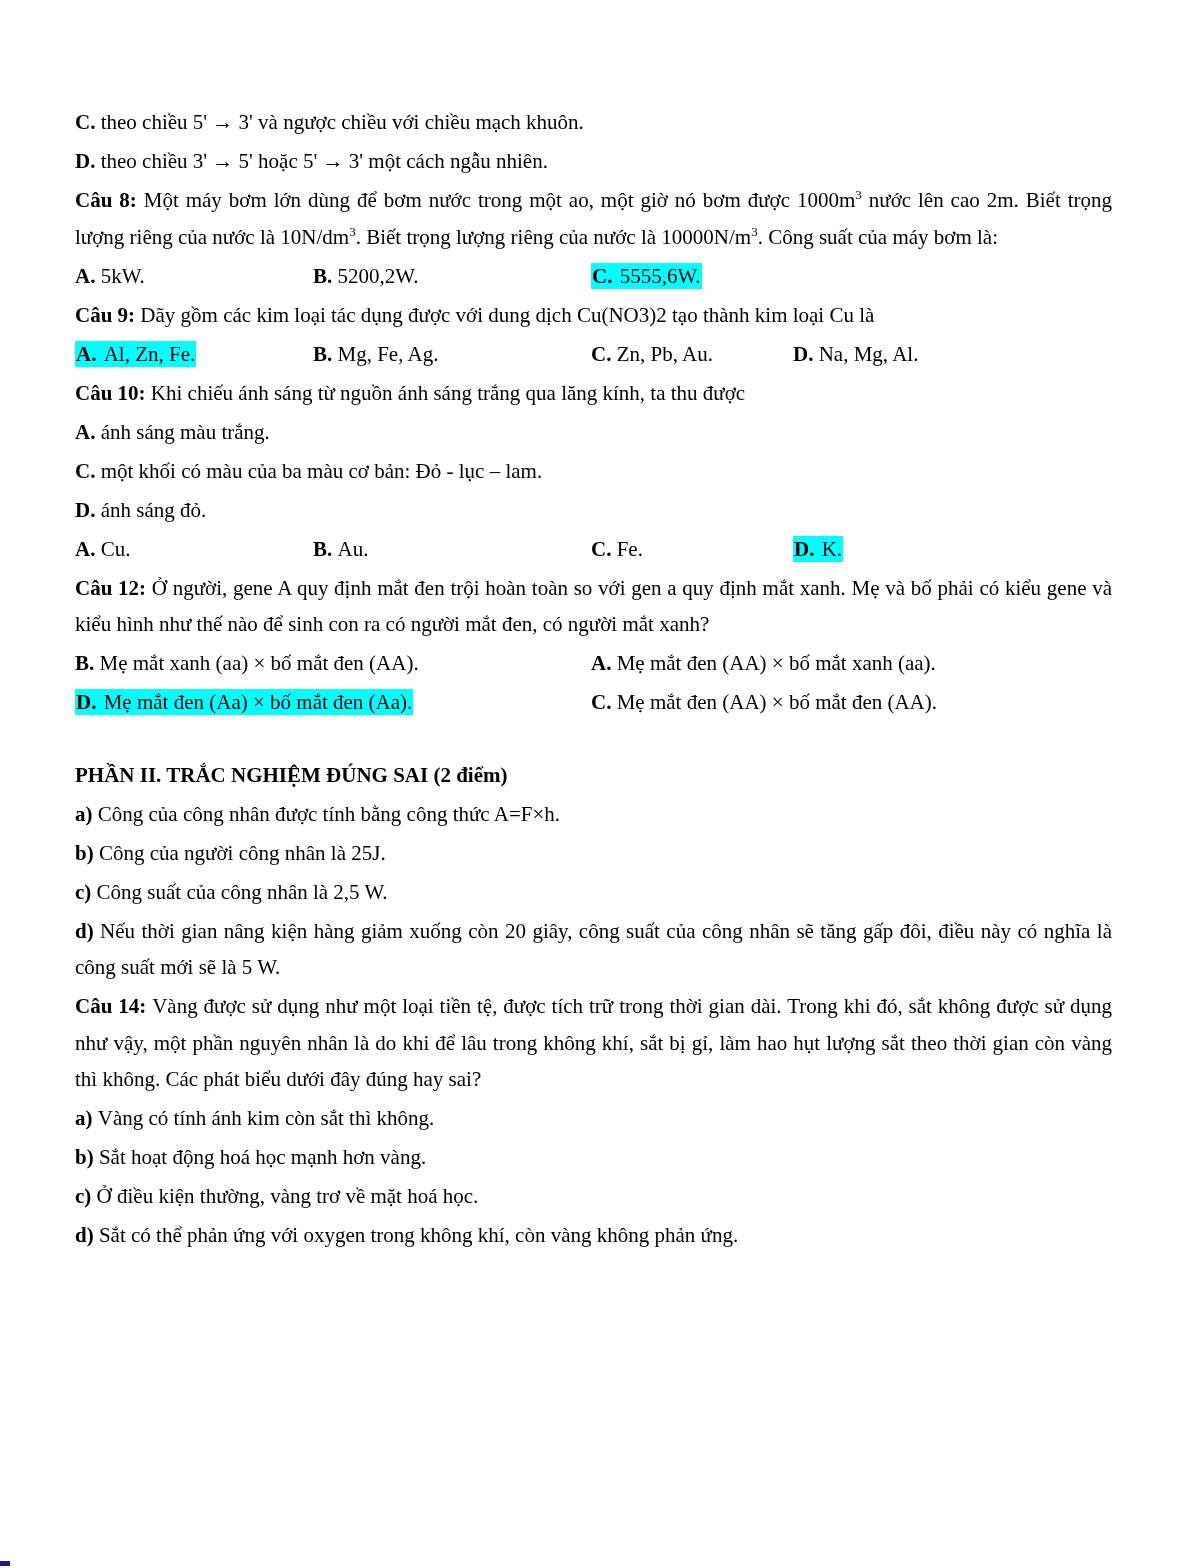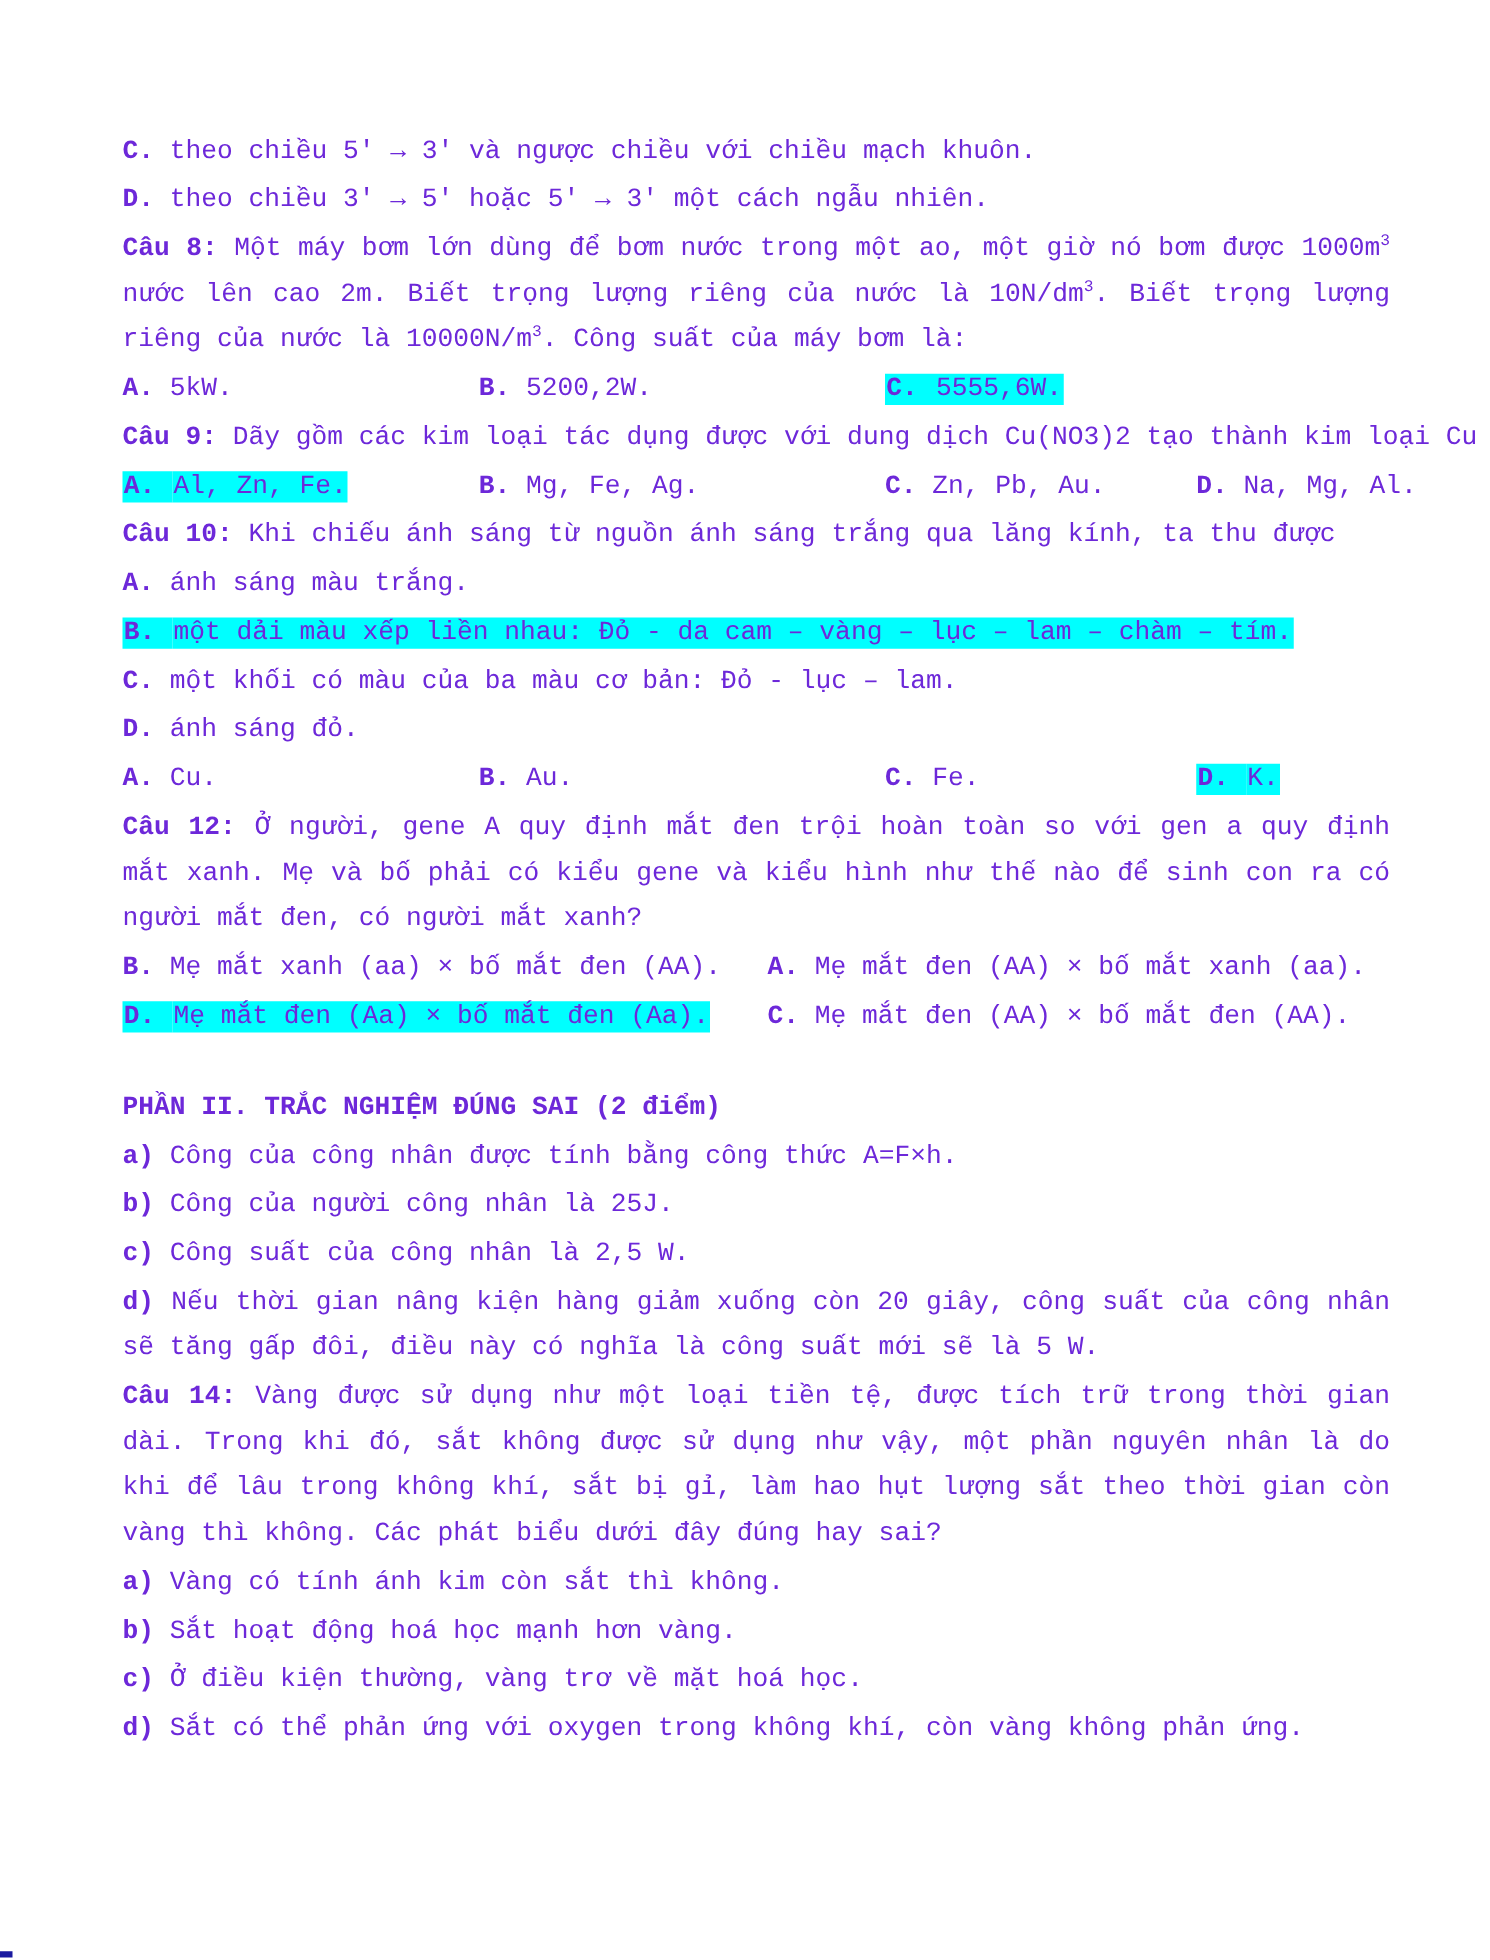--- a/index.html
+++ b/index.html
@@ -1,30 +1,30 @@
 <!DOCTYPE html>
 <html style="--hl: #00ffff; --artifact: #1a1aa0;"><head>
 <meta charset="utf-8">
 <style>
   html,body{margin:0;padding:0;background:#ffffff;}
   .page{
     position:relative;
     width:1192px;height:1568px;
     box-sizing:border-box;
     background:#ffffff;
-    padding:104px 80px 0 98px;
-    font-family:Liberation Mono, monospace;
+    padding:104px 80px 0 75px;
+    font-family:Liberation Serif, serif;
     font-size:21px;
-    color:#6d28d9;
+    color:#000000;
     overflow:hidden;
   }
   .line{margin:0 0 2.5px 0;line-height:36.5px;white-space:nowrap;}
   .para{margin:0 0 2.5px 0;line-height:36.5px;text-align:justify;}
   .heading{margin:36px 0 2.5px 0;line-height:36.5px;font-weight:bold;white-space:nowrap;}
-  .optrow{display:grid;grid-template-columns:238px 278px 202px 1fr;margin:0 0 2.5px 0;line-height:36.5px;gap:47px;}
+  .optrow{display:grid;grid-template-columns:238px 278px 202px 1fr;margin:0 0 2.5px 0;line-height:36.5px;}
   .optrow-2col{display:grid;grid-template-columns:516px 1fr;margin:0 0 2.5px 0;line-height:36.5px;}
   .optcell{white-space:nowrap;}
   .hl{background:var(--hl,#00ffff);padding:1px 1px;}
   sup{font-size:0.62em;line-height:0;}
   .corner-artifact{
     position:absolute;left:0;bottom:2px;width:10px;height:5px;
     background:var(--artifact,#1a1aa0);
   }
 </style>
 </head>
@@ -45,21 +45,20 @@
   <p class="line"><span style="font-weight: bold;">Câu 9: </span><span>Dãy gồm các kim loại tác dụng được với dung dịch Cu(NO3)2 tạo thành kim loại Cu là</span></p>
   <div class="optrow">
     <div class="optcell"><span class="hl" style="font-weight: bold;">A. </span><span class="hl">Al, Zn, Fe.</span></div>
     <div class="optcell"><span style="font-weight: bold;">B. </span><span>Mg, Fe, Ag.</span></div>
     <div class="optcell"><span style="font-weight: bold;">C. </span><span>Zn, Pb, Au.</span></div>
     <div class="optcell"><span style="font-weight: bold;">D. </span><span>Na, Mg, Al.</span></div>
   </div>
 
   <p class="line"><span style="font-weight: bold;">Câu 10: </span><span>Khi chiếu ánh sáng từ nguồn ánh sáng trắng qua lăng kính, ta thu được</span></p>
   <p class="line"><span style="font-weight: bold;">A. </span><span>ánh sáng màu trắng.</span></p>
-  <p class="line"><span class="hl" style="font-weight: bold;">B. </span><span class="hl">một dải màu xếp liền nhau: Đỏ - da cam – vàng – lục – lam – chàm – tím.</span></p>
   <p class="line"><span style="font-weight: bold;">C. </span><span>một khối có màu của ba màu cơ bản: Đỏ - lục – lam.</span></p>
   <p class="line"><span style="font-weight: bold;">D. </span><span>ánh sáng đỏ.</span></p>
 
   <div class="optrow">
     <div class="optcell"><span style="font-weight: bold;">A. </span><span>Cu.</span></div>
     <div class="optcell"><span style="font-weight: bold;">B. </span><span>Au.</span></div>
     <div class="optcell"><span style="font-weight: bold;">C. </span><span>Fe.</span></div>
     <div class="optcell"><span class="hl" style="font-weight: bold;">D. </span><span class="hl">K.</span></div>
   </div>
 

